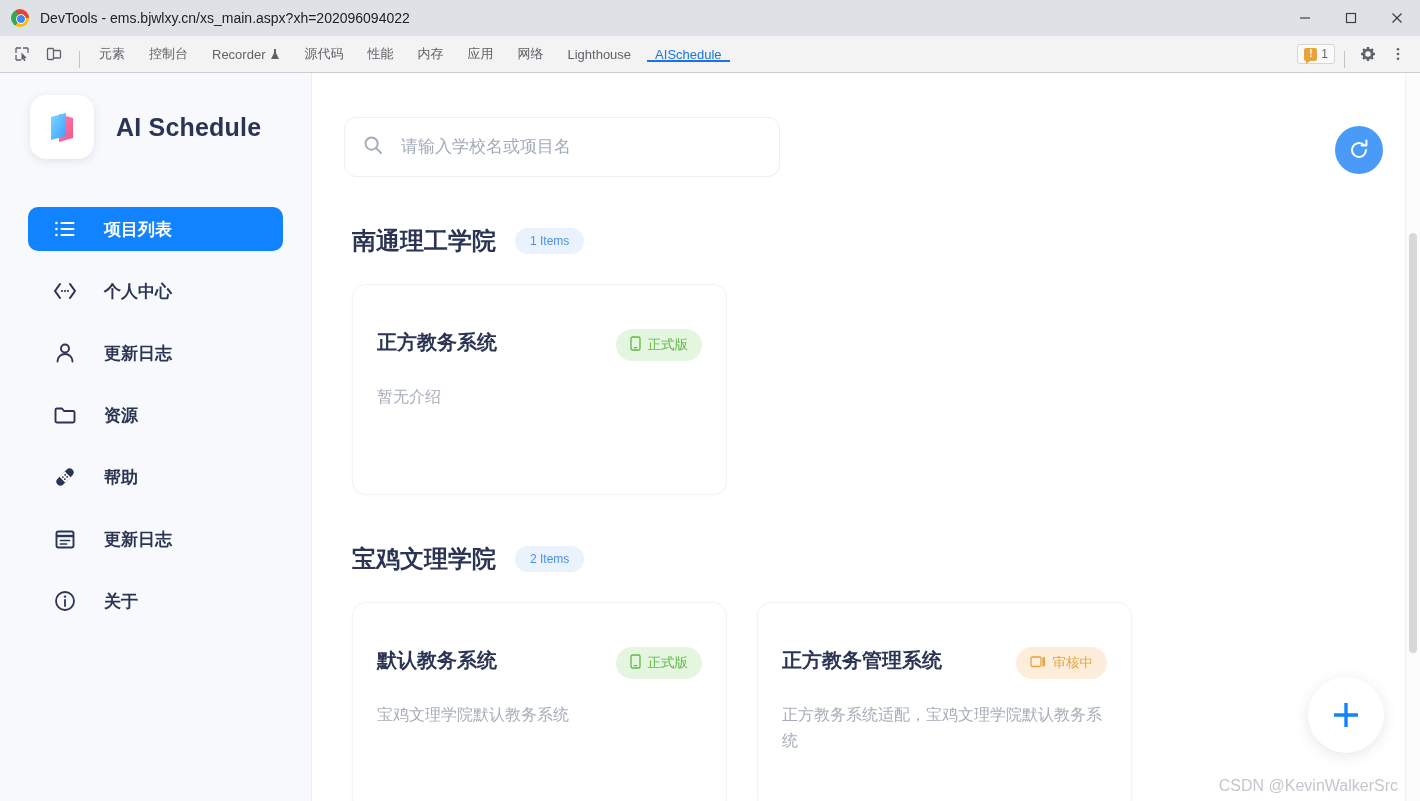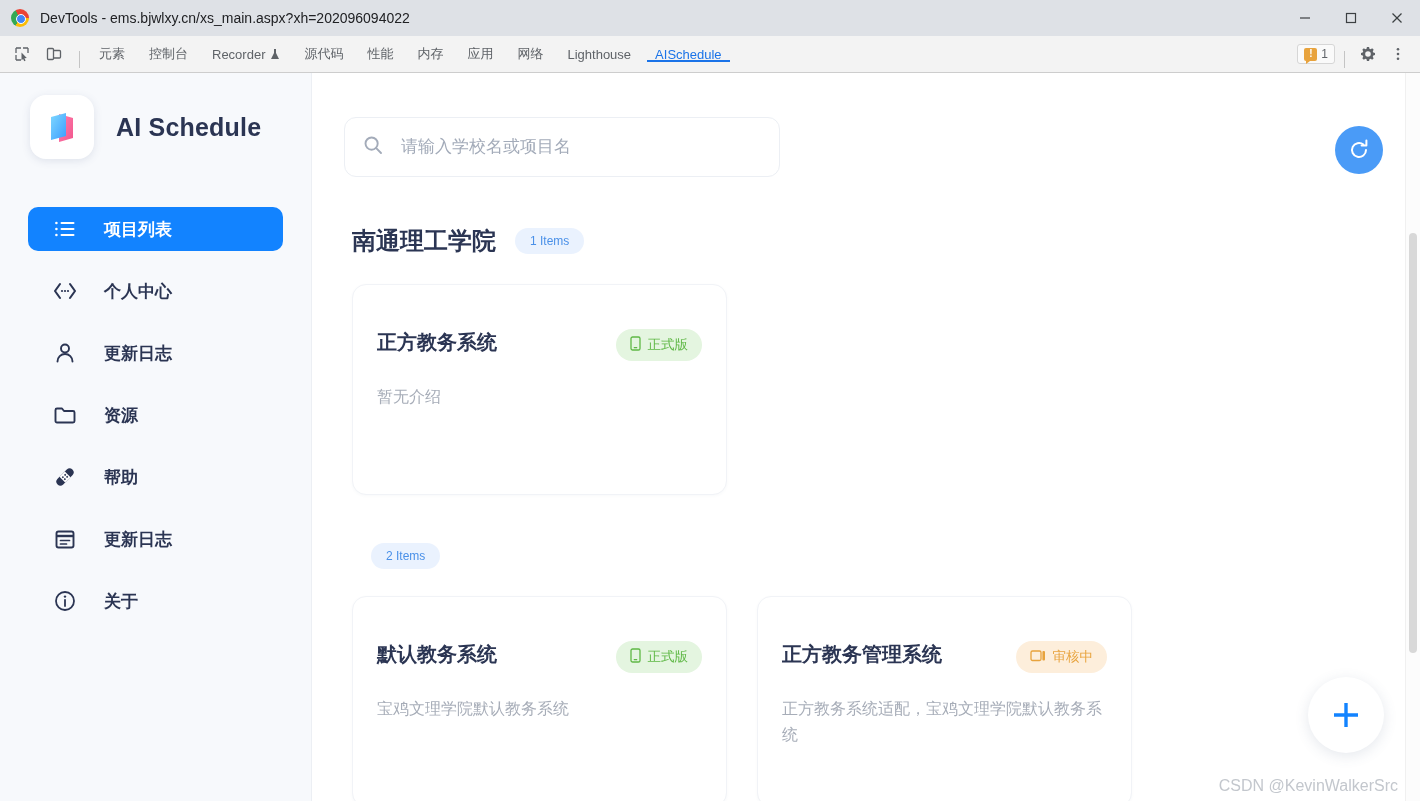--- a/index.html
+++ b/index.html
@@ -416,20 +416,21 @@
                 <span>正式版</span>
               </div>
             </div>
             <div class="card-desc">暂无介绍</div>
           </div>
         </div>
       </div>
 
       <div class="section">
         <div class="section-head">
+          <div class="section-title">宝鸡文理学院</div>
           <div class="items-badge">2 Items</div>
         </div>
         <div class="cards">
 
           <div class="card">
             <div class="card-top">
               <div class="card-title">默认教务系统</div>
               <div class="status-badge green">
                 <span>
                   <svg width="11" height="15" viewBox="0 0 11 15">

